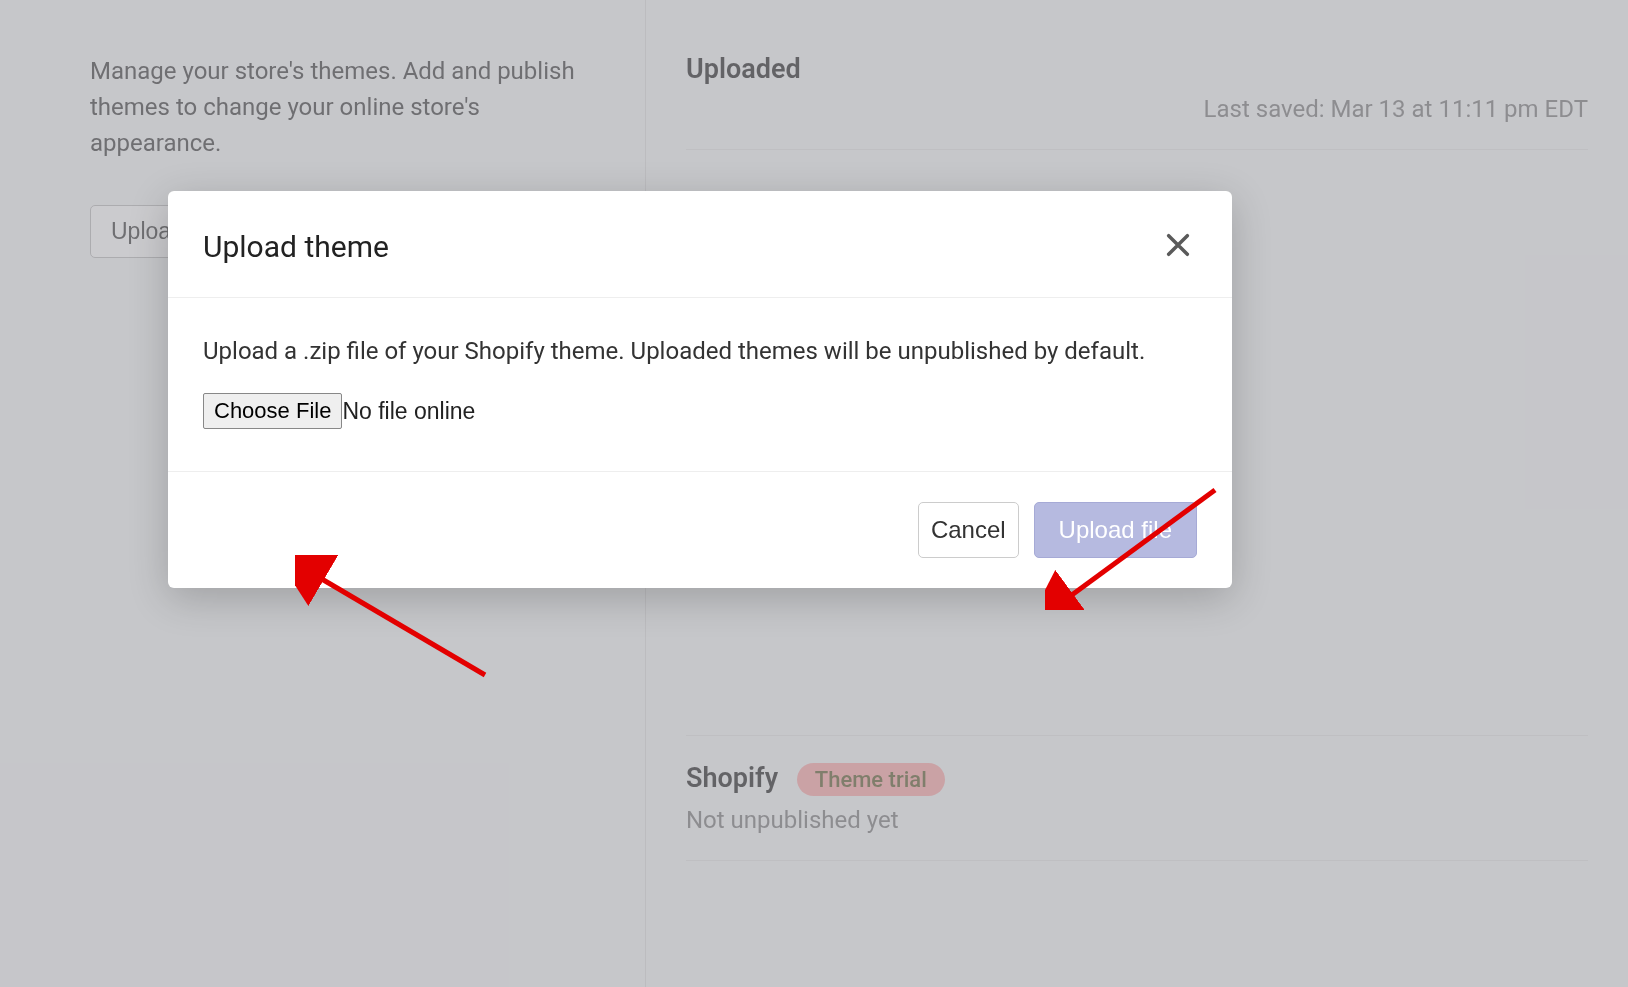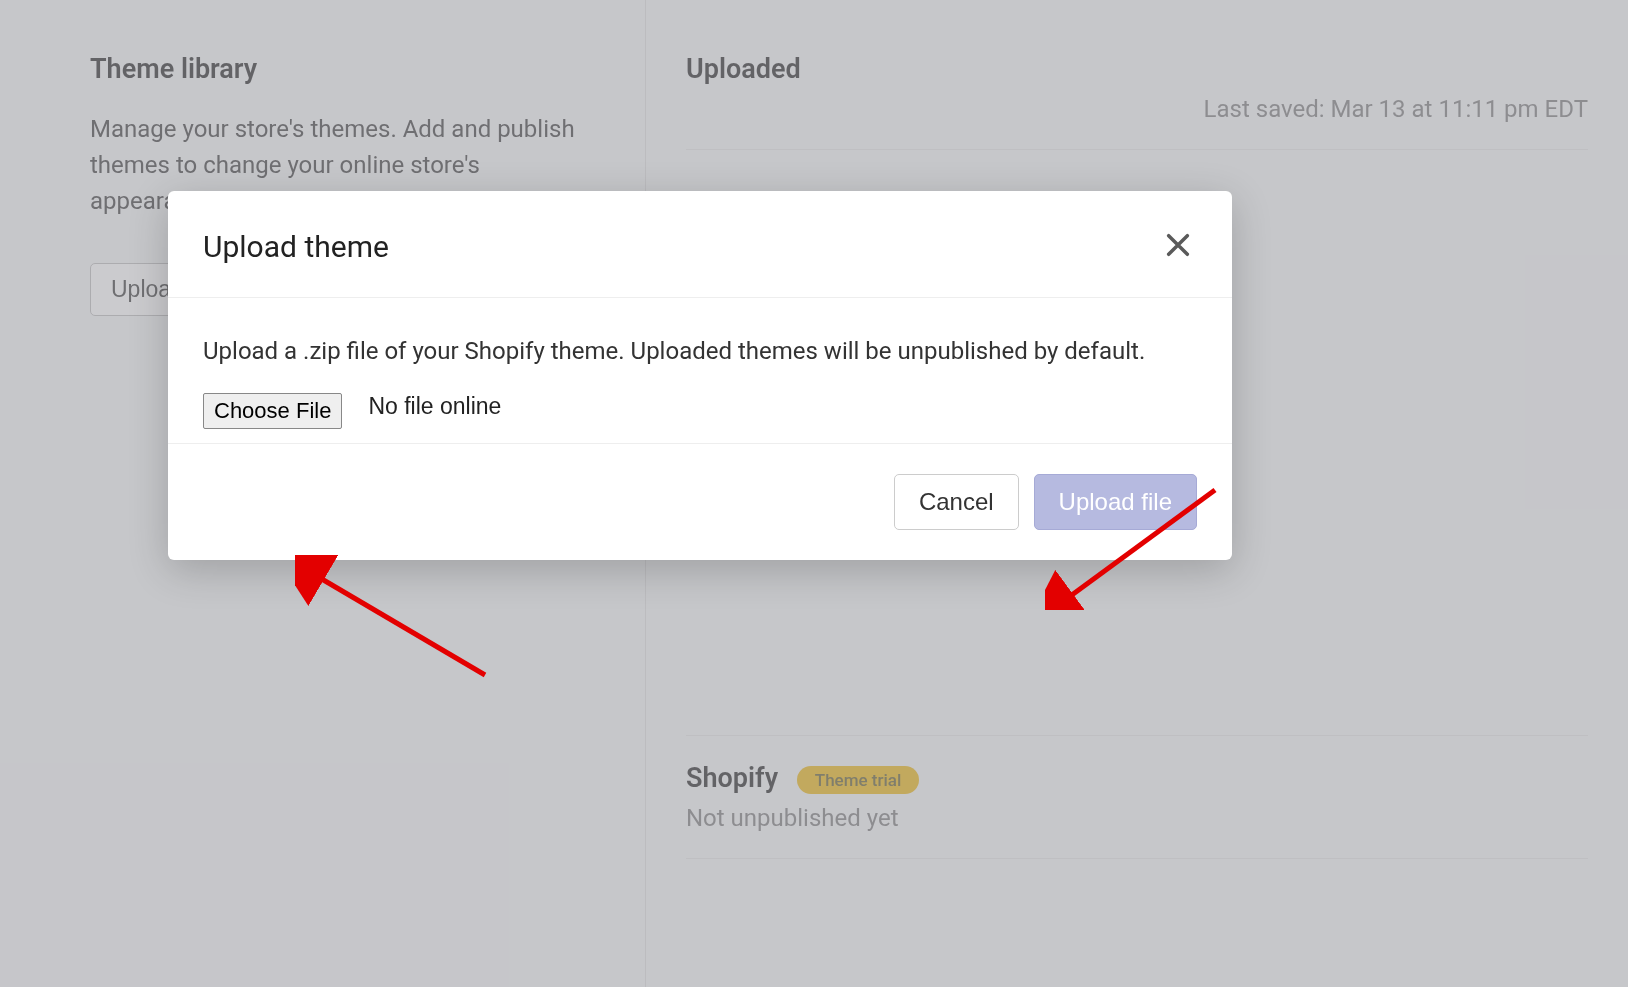--- a/index.html
+++ b/index.html
@@ -73,23 +73,23 @@
       color: #777;
       margin-top: 10px;
     }
     .spacer-themes {
       height: 560px;
       border-bottom: 1px solid #e5e5e5;
       margin-bottom: 26px;
     }
     .theme-trial-badge {
       display: inline-block;
-      background: #eab308;
+      background: #fca5a5;
       color: #5a5626;
-      font-size: 17px;
+      font-size: 22px;
       font-weight: 500;
       padding: 4px 18px;
       border-radius: 20px;
       margin-left: 12px;
       vertical-align: middle;
     }
 
     .overlay {
       position: absolute;
       inset: 0;
@@ -124,32 +124,33 @@
       color: #555;
     }
     .close-btn svg {
       width: 28px;
       height: 28px;
       stroke: #5a5a5a;
       stroke-width: 3;
       stroke-linecap: round;
     }
     .modal-body {
-      padding: 35px 35px 14px 35px;
+      padding: 35px 35px 42px 35px;
       border-bottom: 1px solid #eee;
     }
     .modal-body p {
       font-size: 24px;
       color: #333;
       line-height: 1.5;
       margin-bottom: 24px;
     }
     .file-row {
       display: flex;
-      gap: 26px;
+      align-items: center;
+      gap: 0;
       margin-top: 20px;
     }
     .choose-file-btn {
       font-size: 22px;
       padding: 4px 10px;
       background: #efefef;
       border: 1px solid #888;
       border-radius: 2px;
       cursor: pointer;
       font-family: Arial, sans-serif;
@@ -160,21 +161,21 @@
       font-family: Arial, sans-serif;
     }
     .modal-footer {
       display: flex;
       justify-content: flex-end;
       gap: 15px;
       padding: 30px 35px 30px 35px;
     }
     .btn-cancel {
       font-size: 24px;
-      padding: 13px 24px;
+      padding: 13px 12px;
       background: #fff;
       border: 1px solid #ccc;
       border-radius: 5px;
       color: #333;
       cursor: pointer;
     }
     .btn-primary {
       font-size: 24px;
       padding: 13px 24px;
       background: #b6bae0;
@@ -187,21 +188,20 @@
     .arrow {
       position: absolute;
       pointer-events: none;
     }
   </style>
 </head>
 <body>
 
 <div class="background-page">
   <div class="left-panel">
-    <h1>Theme library</h1>
     <p class="description">Manage your store's themes. Add and publish themes to change your online store's appearance.</p>
     <button class="upload-theme-btn">Upload theme</button>
   </div>
   <div class="right-panel">
     <div class="theme-item">
       <h2>Uploaded</h2>
       <div class="saved">Last saved: Mar 13 at 11:11 pm EDT</div>
     </div>
     <div class="spacer-themes"></div>
     <div class="theme-item">

